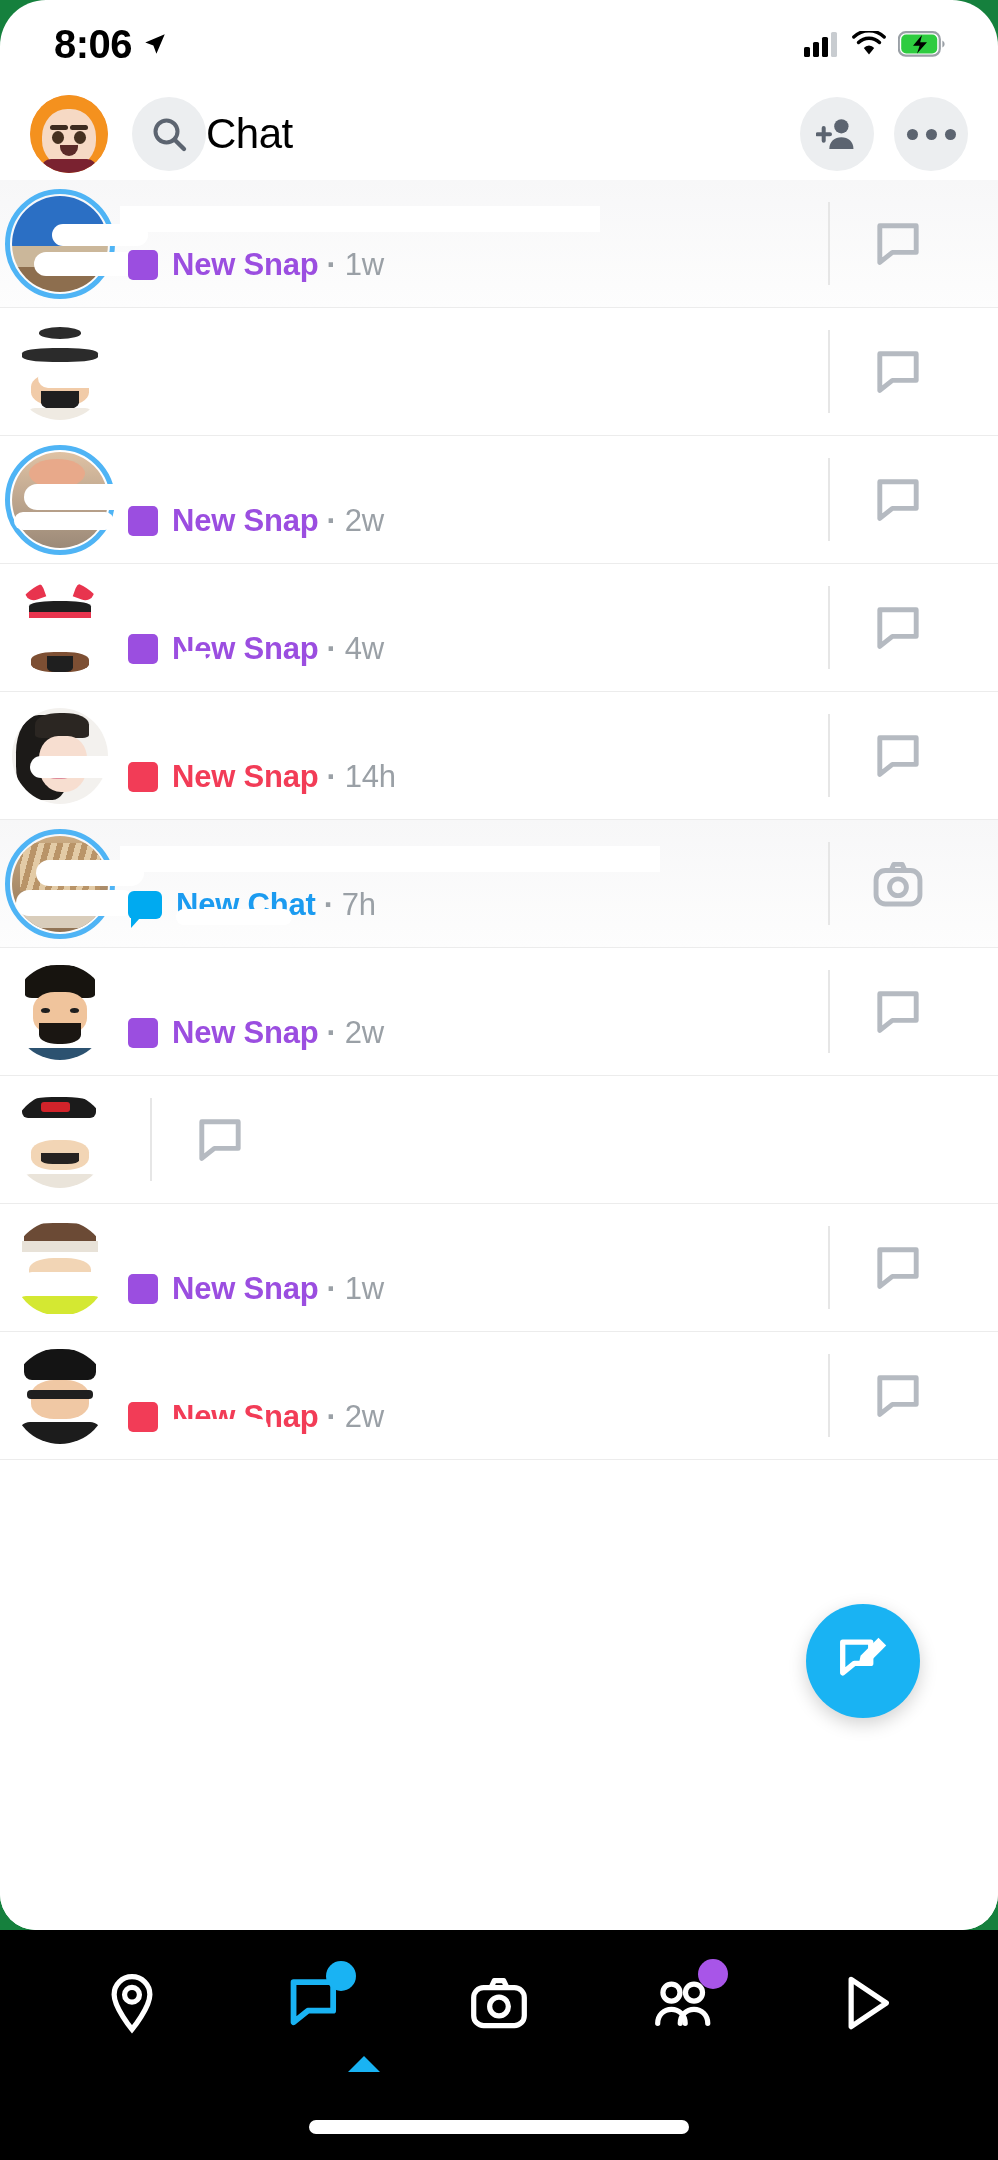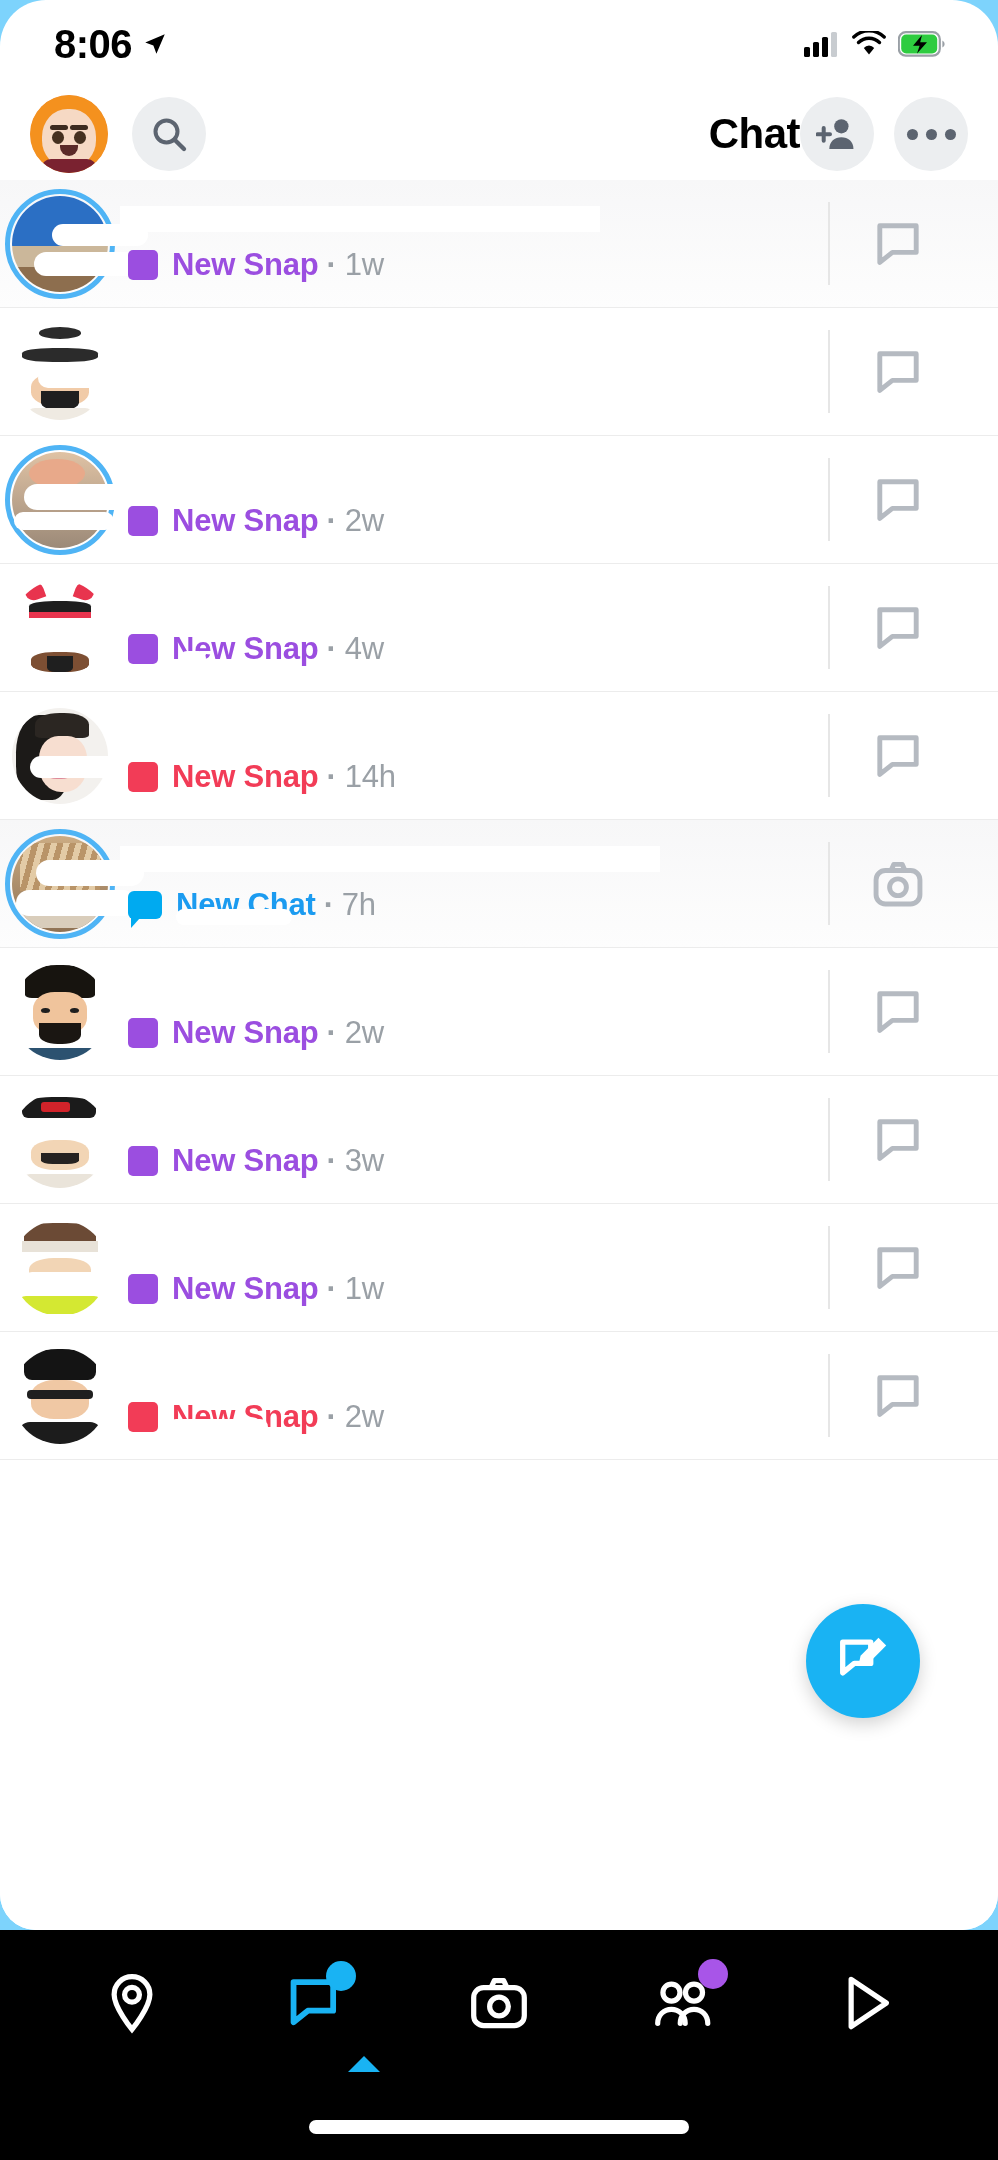--- a/index.html
+++ b/index.html
@@ -6,21 +6,21 @@
   html,body { background:#000; }
   body {
     width:998px; height:2160px;
     font-family:"Liberation Sans", sans-serif;
     overflow:hidden; position:relative;
   }
 
   
   .phone {
     position:absolute; inset:0;
-    background:#7dd3fc;
+    background:#15803d;
   }
   .screen {
     position:absolute;
     left:0; top:0; width:998px; height:1930px;
     background:#fff;
     border-radius:46px 46px 36px 36px;
     overflow:hidden;
   }
 
   
@@ -63,22 +63,22 @@
   .bm-shirt { position:absolute; left:14%; bottom:0; width:72%; height:18%; background:#7a2230; border-radius:10px 10px 0 0; }
 
   .icon-circle {
     width:74px; height:74px; border-radius:50%;
     background:#eceef0;
     display:flex; align-items:center; justify-content:center;
     flex:0 0 auto;
   }
   .hdr-search { margin-left:24px; }
   .hdr-title {
-    flex:1 1 auto; text-align:right;
-    font-size:42px; font-weight:700; color:#000;
+    flex:1 1 auto; text-align:left;
+    font-size:42px; font-weight:400; color:#000;
     letter-spacing:-0.5px;
   }
   .hdr-right { display:flex; align-items:center; gap:20px; }
   .dots { display:flex; gap:8px; }
   .dots i { width:11px; height:11px; border-radius:50%; background:#5c6470; display:block; }
 
   
   .chatlist {
     position:absolute; left:0; top:180px; width:100%; bottom:0;
     background:#fff; overflow:hidden;
@@ -443,27 +443,20 @@
       <div class="row">
         <div class="ava-wrap">
           <div class="ava" style="background:#fff">
             <span style="position:absolute;left:10%;top:6%;width:78%;height:22%;background:#1b1b1b;border-radius:40% 40% 6px 6px"></span>
             <span style="position:absolute;left:30%;top:11%;width:30%;height:10%;background:#d2232a;border-radius:3px"></span>
             <span style="position:absolute;left:20%;top:50%;width:60%;height:32%;background:#f2d5b5;border-radius:40%"></span>
             <span style="position:absolute;left:30%;top:64%;width:40%;height:12%;background:#262220;border-radius:0 0 30% 30%"></span>
             <span style="position:absolute;left:8%;bottom:0;width:84%;height:14%;background:#eae4da;border-radius:10px 10px 0 0"></span>
           </div>
         </div>
-        <div class="body">
-          <span class="name-redact" style="width:400px;"></span>
-          <div class="sub">
-            <span class="st-icon snap-purple"></span>
-            <span class="sub-text"><span class="state purple">New Snap</span><span class="dot">·</span><span class="time">3w</span></span>
-          </div>
-        </div>
         <div class="action">
           <svg width="56" height="56" viewBox="0 0 24 24">
             <path d="M4.2 4.2h15.6v11.4H9.6l-5.4 4.3z" fill="none" stroke="#b5bac1" stroke-width="2.1" stroke-linejoin="round"></path>
           </svg>
         </div>
       </div>
 
       <div class="row">
         <div class="ava-wrap">
           <div class="ava" style="background:#fff">

